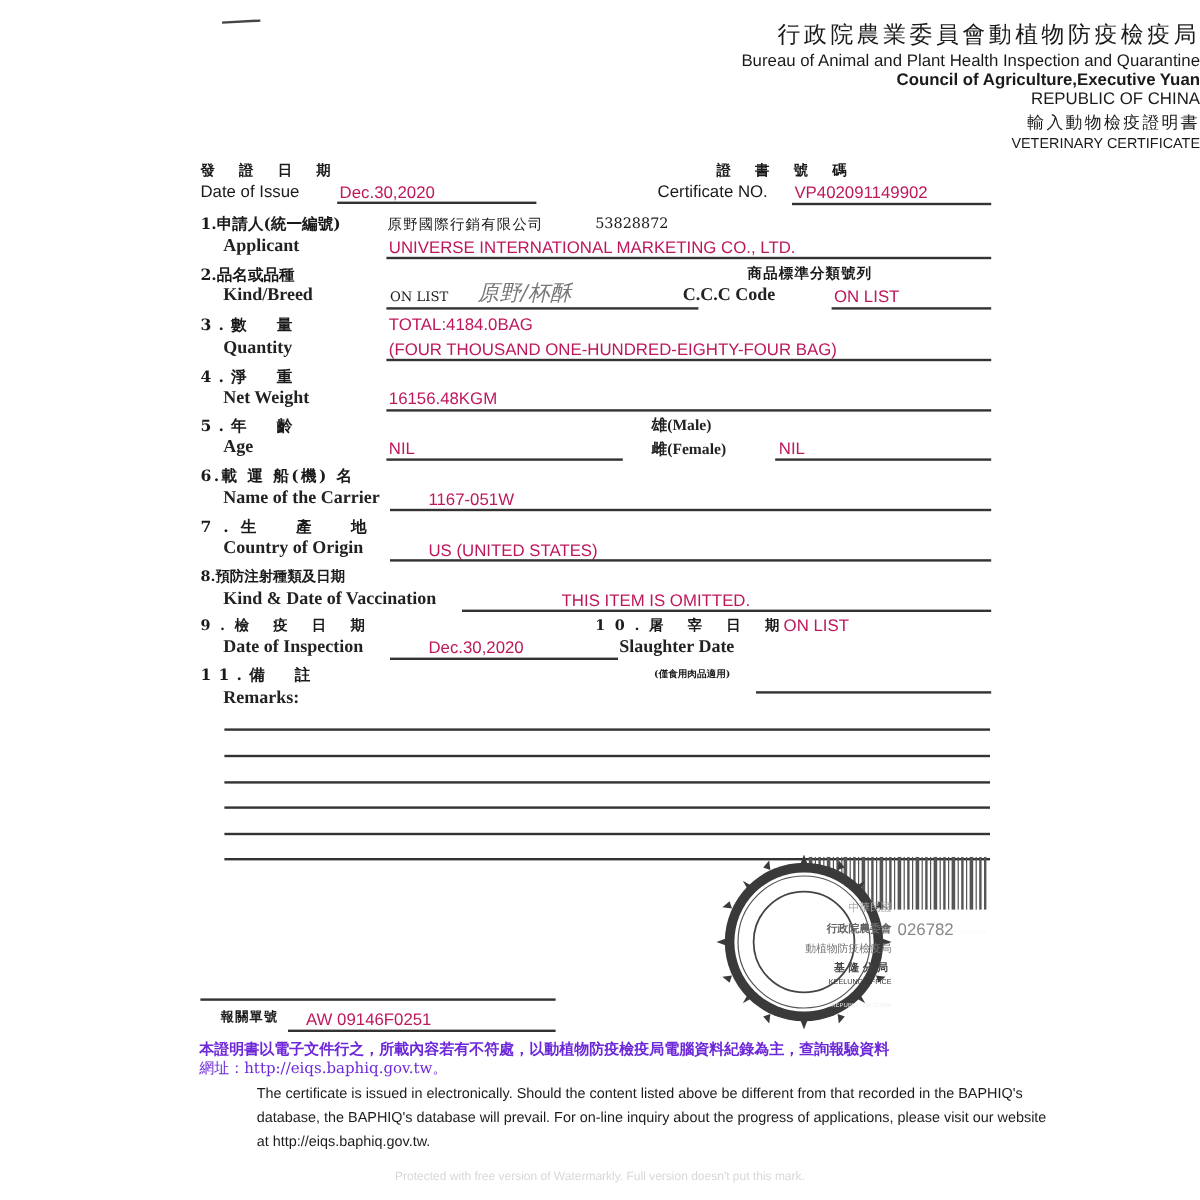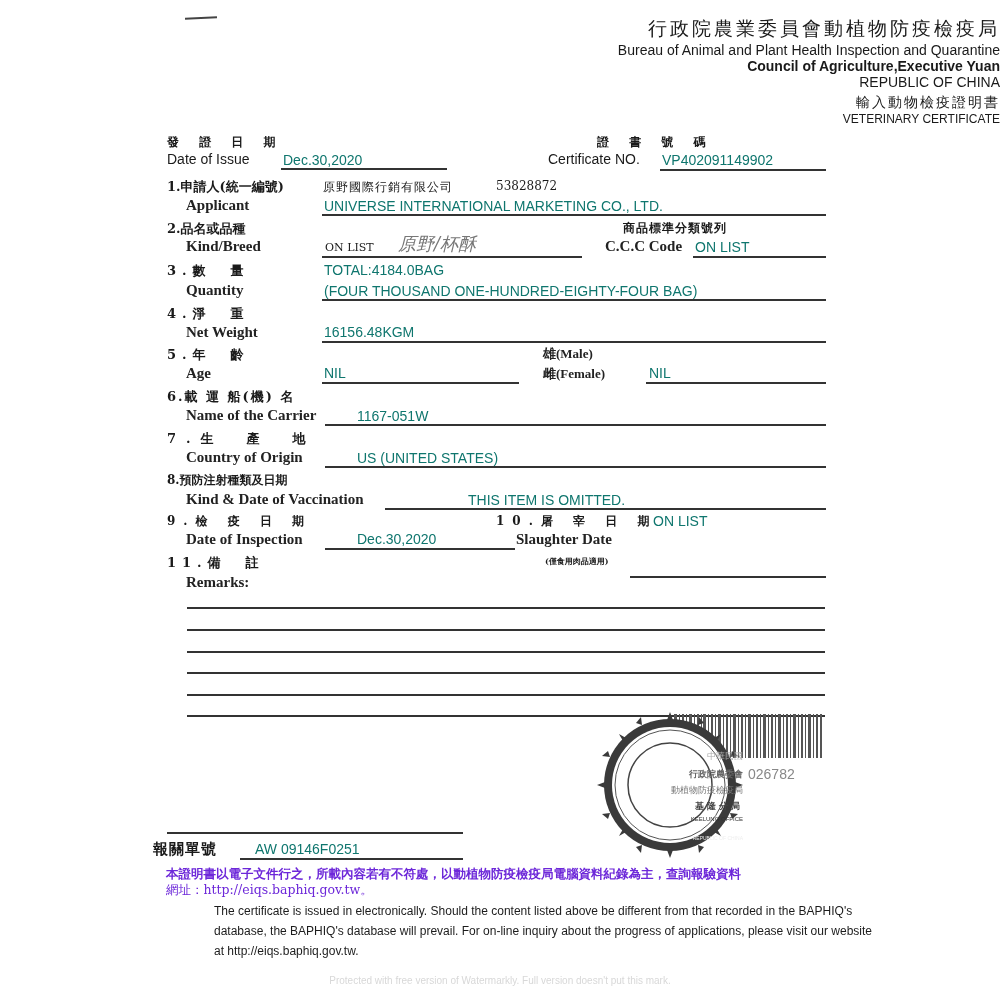--- a/index.html
+++ b/index.html
@@ -2,21 +2,21 @@
 <html><head>
   <meta charset="utf-8">
   <style>
     html, body { margin: 0; padding: 0; background: #ffffff; }
     body { width: 1000px; height: 1000px; position: relative; overflow: hidden; color: #1a1a1a; }
     .abs { position: absolute; white-space: nowrap; }
     .sans { font-family: "Liberation Sans", sans-serif; }
     .serif { font-family: "DejaVu Serif", "Liberation Serif", serif; }
     .cjk { font-family: "DejaVu Serif", "Liberation Serif", serif; font-weight: bold; letter-spacing: 2px; }
     .mono-label { font-family: "Liberation Serif", serif; font-size: 15px; font-weight: bold; color: #222; }
-    .val { font-family: "Liberation Sans", sans-serif; font-size: 14px; color: #0f766e; }
+    .val { font-family: "Liberation Sans", sans-serif; font-size: 14px; color: #be185d; }
     .line { position: absolute; height: 1.5px; background: #333; }
     .center { text-align: right; }
     .scratch { position: absolute; left: 185px; top: 17px; width: 32px; height: 2px; background: #444; transform: rotate(-3deg); }
     .handwriting { font-family: "DejaVu Serif", serif; font-size: 18px; color: #777; font-style: italic; }
     .stamp { position: absolute; left: 597px; top: 712px; width: 146px; height: 146px; }
     .barcode { position: absolute; left: 672px; top: 714px; width: 152px; height: 62px; }
     .barcode-num { font-family: "Liberation Sans", sans-serif; font-size: 14px; color: #888; position: absolute; }
     .watermark { font-family: "Liberation Sans", sans-serif; font-size: 10px; color: #d8d8d8; left: 0; right: 0; top: 975px; text-align: center; }
     .footer-cn { font-family: "DejaVu Serif", serif; font-size: 12.5px; font-weight: bold; color: #6d28d9; }
     .footer-en { font-family: Liberation Sans, sans-serif; font-size: 12px; line-height: 20px; color: #1c1c1c; white-space: normal; width: 660px; margin-left: 48px; }
@@ -49,21 +49,21 @@
 <div class="abs mono-label" style="left:186px;top:197px;">Applicant</div>
 <div class="abs val" style="left:324px;top:198px;">UNIVERSE INTERNATIONAL MARKETING CO., LTD.</div>
 <div class="line" style="left:322px;top:214px;width:504px;"></div>
 
 <div class="abs cjk" style="left:167px;top:220px;font-size:13px;letter-spacing:0;">2.品名或品種</div>
 <div class="abs cjk" style="left:605px;top:220px;font-size:12px;letter-spacing:1px;padding-left:18px;">商品標準分類號列</div>
 <div class="abs mono-label" style="left:186px;top:238px;">Kind/Breed</div>
 <div class="abs serif" style="left:325px;top:241px;font-size:11px;">ON LIST</div>
 <div class="abs handwriting" style="left:398px;top:232px;">原野/杯酥</div>
 <div class="line" style="left:322px;top:256px;width:260px;"></div>
-<div class="abs mono-label" style="left:605px;top:238px;font-family:Liberation Serif, serif;">C.C.C Code</div>
+<div class="abs mono-label" style="left:569px;top:238px;font-family:Liberation Serif, serif;">C.C.C Code</div>
 <div class="abs val" style="left:695px;top:239px;">ON LIST</div>
 <div class="line" style="left:693px;top:256px;width:133px;"></div>
 
 <div class="abs cjk" style="left:167px;top:262px;font-size:13px;letter-spacing:6px;">3.數　量</div>
 <div class="abs val" style="left:324px;top:262px;">TOTAL:4184.0BAG</div>
 <div class="abs mono-label" style="left:186px;top:282px;">Quantity</div>
 <div class="abs val" style="left:324px;top:283px;">(FOUR THOUSAND ONE-HUNDRED-EIGHTY-FOUR BAG)</div>
 <div class="line" style="left:322px;top:299px;width:504px;"></div>
 
 <div class="abs cjk" style="left:167px;top:305px;font-size:13px;letter-spacing:6px;">4.淨　重</div>
@@ -194,21 +194,21 @@
   </svg>
   <div class="abs center sans" style="left:0;width:146px;top:38px;font-size:9px;color:#aaa;">中華民國</div>
   <div class="abs center serif" style="left:0;width:146px;top:56px;font-size:9px;color:#666;font-weight:bold;">行政院農委會</div>
   <div class="abs center serif" style="left:0;width:146px;top:72px;font-size:9px;color:#777;">動植物防疫檢疫局</div>
   <div class="abs center serif" style="left:0;width:146px;top:88px;font-size:9px;color:#444;font-weight:bold;letter-spacing:3px;">基隆分局</div>
   <div class="abs center sans" style="left:0;width:146px;top:104px;font-size:6px;color:#333;">KEELUNG OFFICE</div>
   <div class="abs center sans" style="left:0;width:146px;top:123px;font-size:5px;color:#eee;">REPUBLIC OF CHINA</div>
 </div>
 
 <div class="line" style="left:167px;top:832px;width:296px;"></div>
-<div class="abs cjk" style="left:153px;top:840px;font-size:15px;letter-spacing:1px;text-align:center;">報關單號</div>
+<div class="abs cjk" style="left:184px;top:840px;font-size:11px;letter-spacing:1px;text-align:center;">報關單號</div>
 <div class="abs val" style="left:255px;top:841px;">AW  09146F0251</div>
 <div class="line" style="left:240px;top:858px;width:223px;"></div>
 
 <div class="abs footer-cn" style="left:166px;top:866px;">本證明書以電子文件行之，所載內容若有不符處，以動植物防疫檢疫局電腦資料紀錄為主，查詢報驗資料</div>
 <div class="abs footer-cn" style="left:166px;top:882px;font-weight:normal;">網址：http://eiqs.baphiq.gov.tw。</div>
 <div class="abs footer-en" style="left:166px;top:901px;">The certificate is issued in electronically. Should the content listed above be different from that recorded in the BAPHIQ's database, the BAPHIQ's database will prevail. For on-line inquiry about the progress of applications, please visit our website at http://eiqs.baphiq.gov.tw.</div>
 
 <div class="abs watermark">Protected with free version of Watermarkly. Full version doesn't put this mark.</div>
 
 </body></html>

